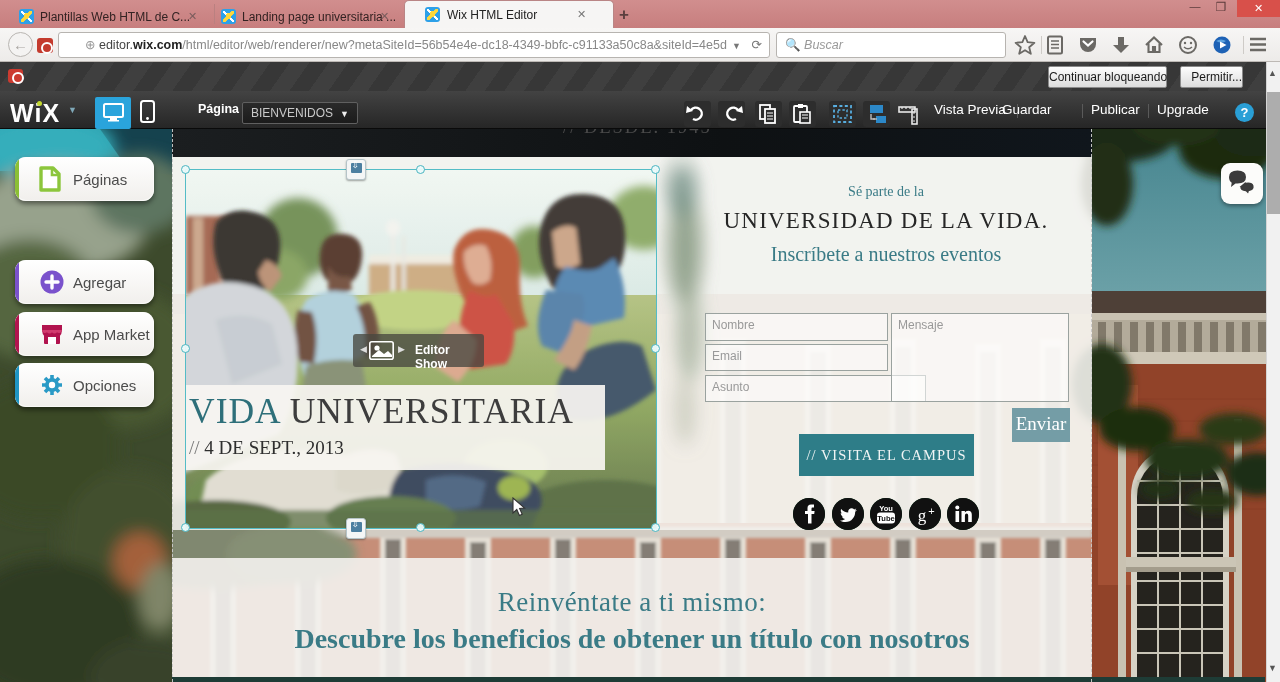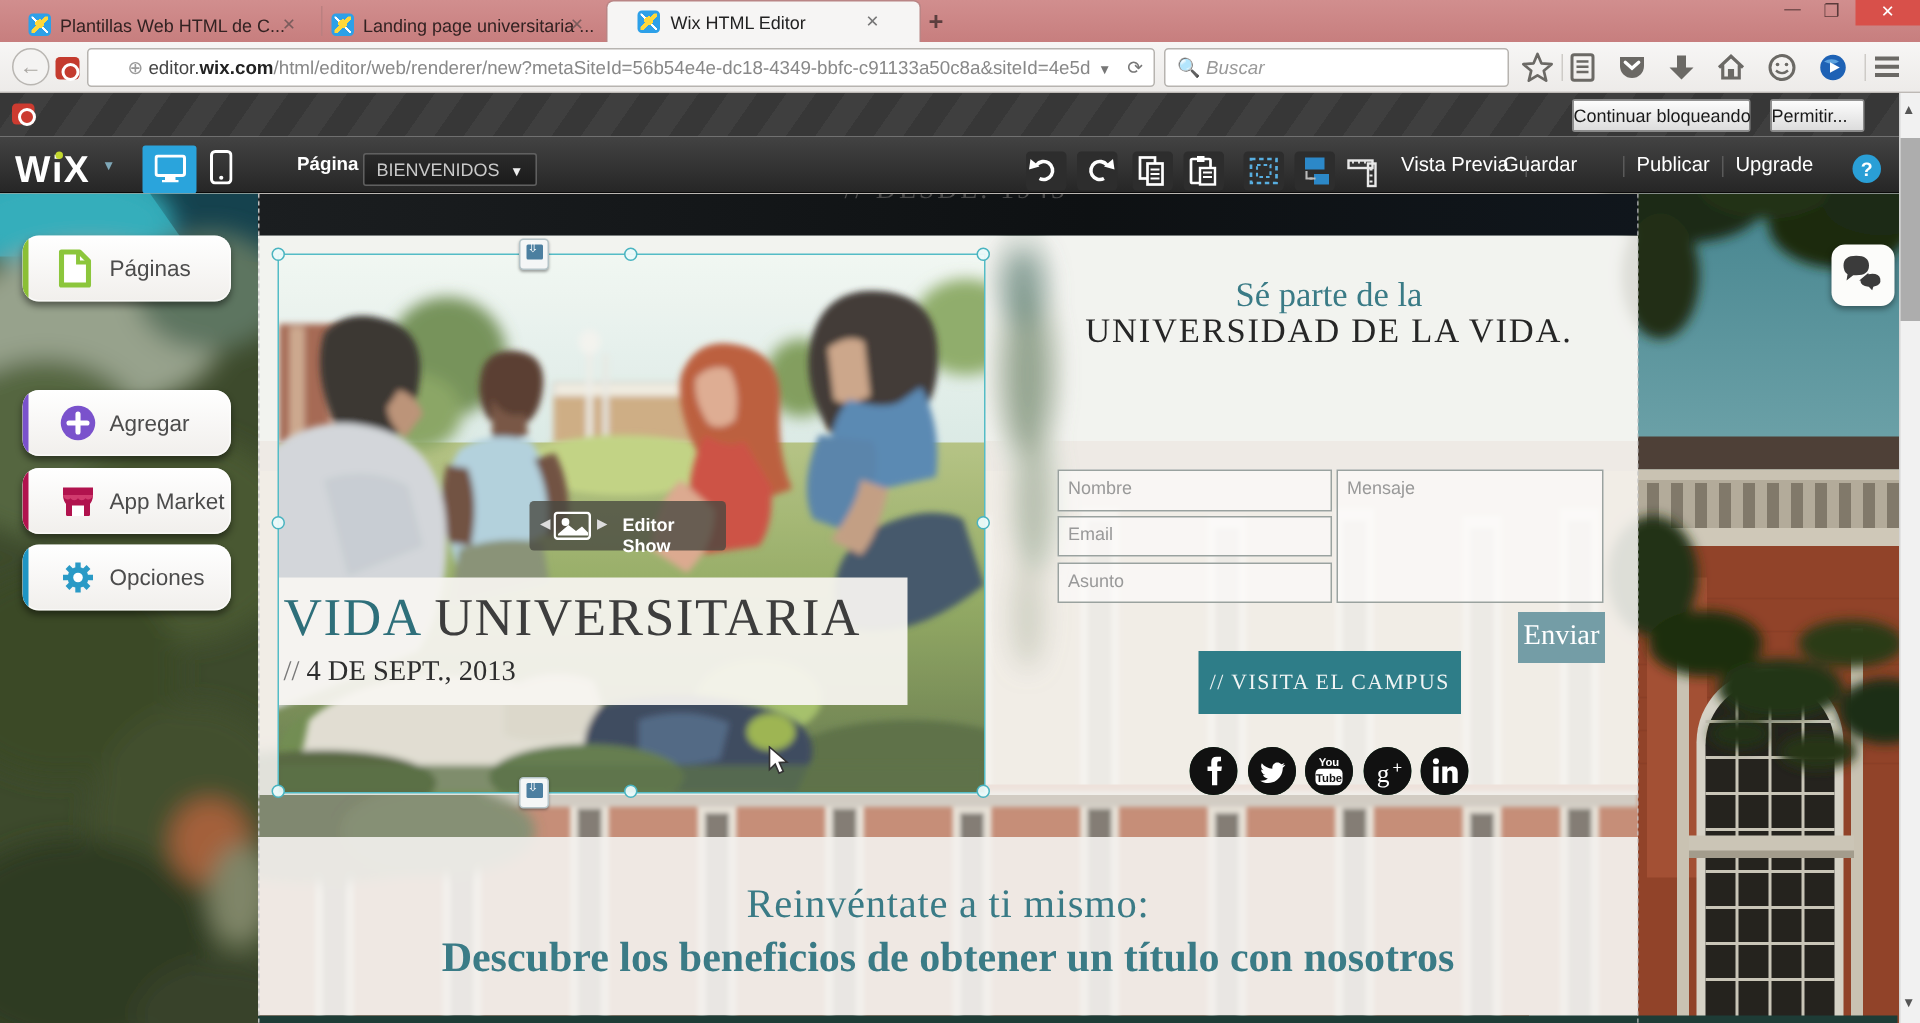--- a/index.html
+++ b/index.html
@@ -23,21 +23,21 @@
 
 #navbar{left:0;top:28px;width:1280px;height:34px;background:linear-gradient(#f7f6f5,#edebe9);border-bottom:1px solid #bdb9b5}
 #backbtn{left:8px;top:4px;width:25px;height:25px;border:1px solid #b9b6b2;border-radius:50%;color:#a9a6a2;font-size:15px;text-align:center;line-height:23px;background:#f4f3f2}
 #extred{left:37px;top:10px;width:16px;height:15px;background:#c43b2e;border-radius:3px}
 #extred:before{content:"";position:absolute;left:4px;top:3.5px;width:8px;height:8px;border:2px solid #fff;border-radius:50%}
 #urlfield{left:58px;top:4px;width:712px;height:26px;background:#fff;border:1px solid #b7b4b0;border-radius:3px;font-size:12.5px;color:#888;line-height:24px}
 #searchfield{left:776px;top:4px;width:230px;height:26px;background:#fff;border:1px solid #b7b4b0;border-radius:3px;color:#999;font-style:italic;font-size:12.5px;line-height:24px}
 .navsep{top:8px;width:1px;height:18px;background:#cecbc7}
 
 #notif{left:0;top:62px;width:1266px;height:29px;background:repeating-linear-gradient(-55deg,#3f3f3f 0 16px,#373737 16px 32px);color:#f2f2f2;font-size:12.5px}
-.nbtn{top:4px;height:22px;background:linear-gradient(#fdfdfd,#dcdcdc);border:1px solid #8a8a8a;border-radius:2px;color:#1a1a1a;font-size:12px;text-align:left;line-height:20px;white-space:nowrap}
+.nbtn{top:4px;height:22px;background:linear-gradient(#fdfdfd,#dcdcdc);border:1px solid #8a8a8a;border-radius:2px;color:#1a1a1a;font-size:12px;text-align:right;line-height:20px;white-space:nowrap}
 #plugico{left:8px;top:69px;width:15px;height:14px;background:#cc3b30;border-radius:3px}
 #plugico:before{content:"";position:absolute;left:3.5px;top:3px;width:8px;height:8px;border:2px solid #fff;border-radius:50%}
 
 #wixbar{left:0;top:91px;width:1266px;height:38px;background:linear-gradient(#434343,#262626);border-bottom:1px solid #0a0a0a}
 #wixlogo{left:10px;top:8px;color:#fff;font-size:25px;font-weight:bold;letter-spacing:1px}
 #wixlogo i{font-style:normal;position:relative}
 #wixlogo i:before{content:"";position:absolute;left:2px;top:2px;width:5px;height:5px;border-radius:50%;background:#c3d82e}
 .mode{top:6px;width:36px;height:32px;border-radius:2px}
 #modedesk{left:95px;background:#2aa4dc}
 .toolbtn{top:10px;width:27px;height:26px;background:#2d2d2d;border-radius:3px}
@@ -497,25 +497,26 @@
   <div class="abs hnd" style="left:181px;top:36px"></div>
   <div class="abs hnd" style="left:416px;top:36px"></div>
   <div class="abs hnd" style="left:651px;top:36px"></div>
   <div class="abs hnd" style="left:181px;top:215px"></div>
   <div class="abs hnd" style="left:651px;top:215px"></div>
   <div class="abs hnd" style="left:181px;top:394px"></div>
   <div class="abs hnd" style="left:416px;top:394px"></div>
   <div class="abs hnd" style="left:651px;top:394px"></div>
   <div class="abs badge" style="left:346px;top:30px"></div>
   <div class="abs badge" style="left:346px;top:389px"></div>
-  <div class="abs serif teal fcenter" style="left:786px;top:55px;width:200px;font-size:23px">Sé parte de la</div>
+  <div class="abs serif teal fcenter" style="left:786px;top:55px;width:200px;font-size:14px">Sé parte de la</div>
   <div class="abs serif fcenter" style="left:636px;top:79px;width:500px;font-size:23px;color:#262626;letter-spacing:1.2px">UNIVERSIDAD DE LA VIDA.</div>
+  <div class="abs serif teal fcenter" style="left:736px;top:114px;width:300px;font-size:20px">Inscríbete a nuestros eventos</div>
   <div class="abs field" style="left:705px;top:184px;width:183px;height:28px">Nombre</div>
   <div class="abs field" style="left:705px;top:215px;width:183px;height:27px">Email</div>
-  <div class="abs field" style="left:705px;top:246px;width:183px;height:27px">Asunto</div>
+  <div class="abs field" style="left:705px;top:246px;width:221px;height:27px">Asunto</div>
   <div class="abs field" style="left:891px;top:184px;width:178px;height:89px">Mensaje</div>
   <div class="abs serif" id="btnenviar">Enviar</div>
   <div class="abs serif" id="btnvisita">// VISITA EL CAMPUS</div>
   <div class="abs soc" style="left:793px"><svg width="32" height="32">
         <circle cx="16" cy="16" r="16" fill="#111"></circle>
         <path d="M18.5 9.5 h2.5 V6.5 h-3 q-3.5 0 -3.5 3.5 V13 h-2.5 v3 H15 v9.5 h3.5 V16 h2.7 l0.4-3 h-3.1 v-2.3 q0-1.2 0.9-1.2 Z" fill="#fff"></path>
       </svg></div>
   <div class="abs soc" style="left:832px"><svg width="32" height="32">
         <circle cx="16" cy="16" r="16" fill="#111"></circle>
         <path d="M25 11.2c-.7.3-1.4.5-2.1.6.8-.5 1.3-1.2 1.6-2-.7.4-1.5.7-2.3.9-.7-.8-1.7-1.2-2.7-1.2-2.1 0-3.7 1.7-3.7 3.7 0 .3 0 .6.1.8-3.1-.2-5.8-1.6-7.6-3.9-.3.6-.5 1.2-.5 1.9 0 1.3.7 2.4 1.7 3.1-.6 0-1.2-.2-1.7-.5v.1c0 1.8 1.3 3.3 3 3.6-.3.1-.6.1-1 .1-.2 0-.5 0-.7-.1.5 1.5 1.8 2.5 3.5 2.6-1.3 1-2.9 1.6-4.6 1.6h-.9c1.7 1 3.6 1.7 5.7 1.7 6.8 0 10.5-5.6 10.5-10.5v-.5c.7-.5 1.3-1.2 1.8-1.9Z" fill="#fff" transform="translate(1.5,1.5) scale(0.93)"></path>

